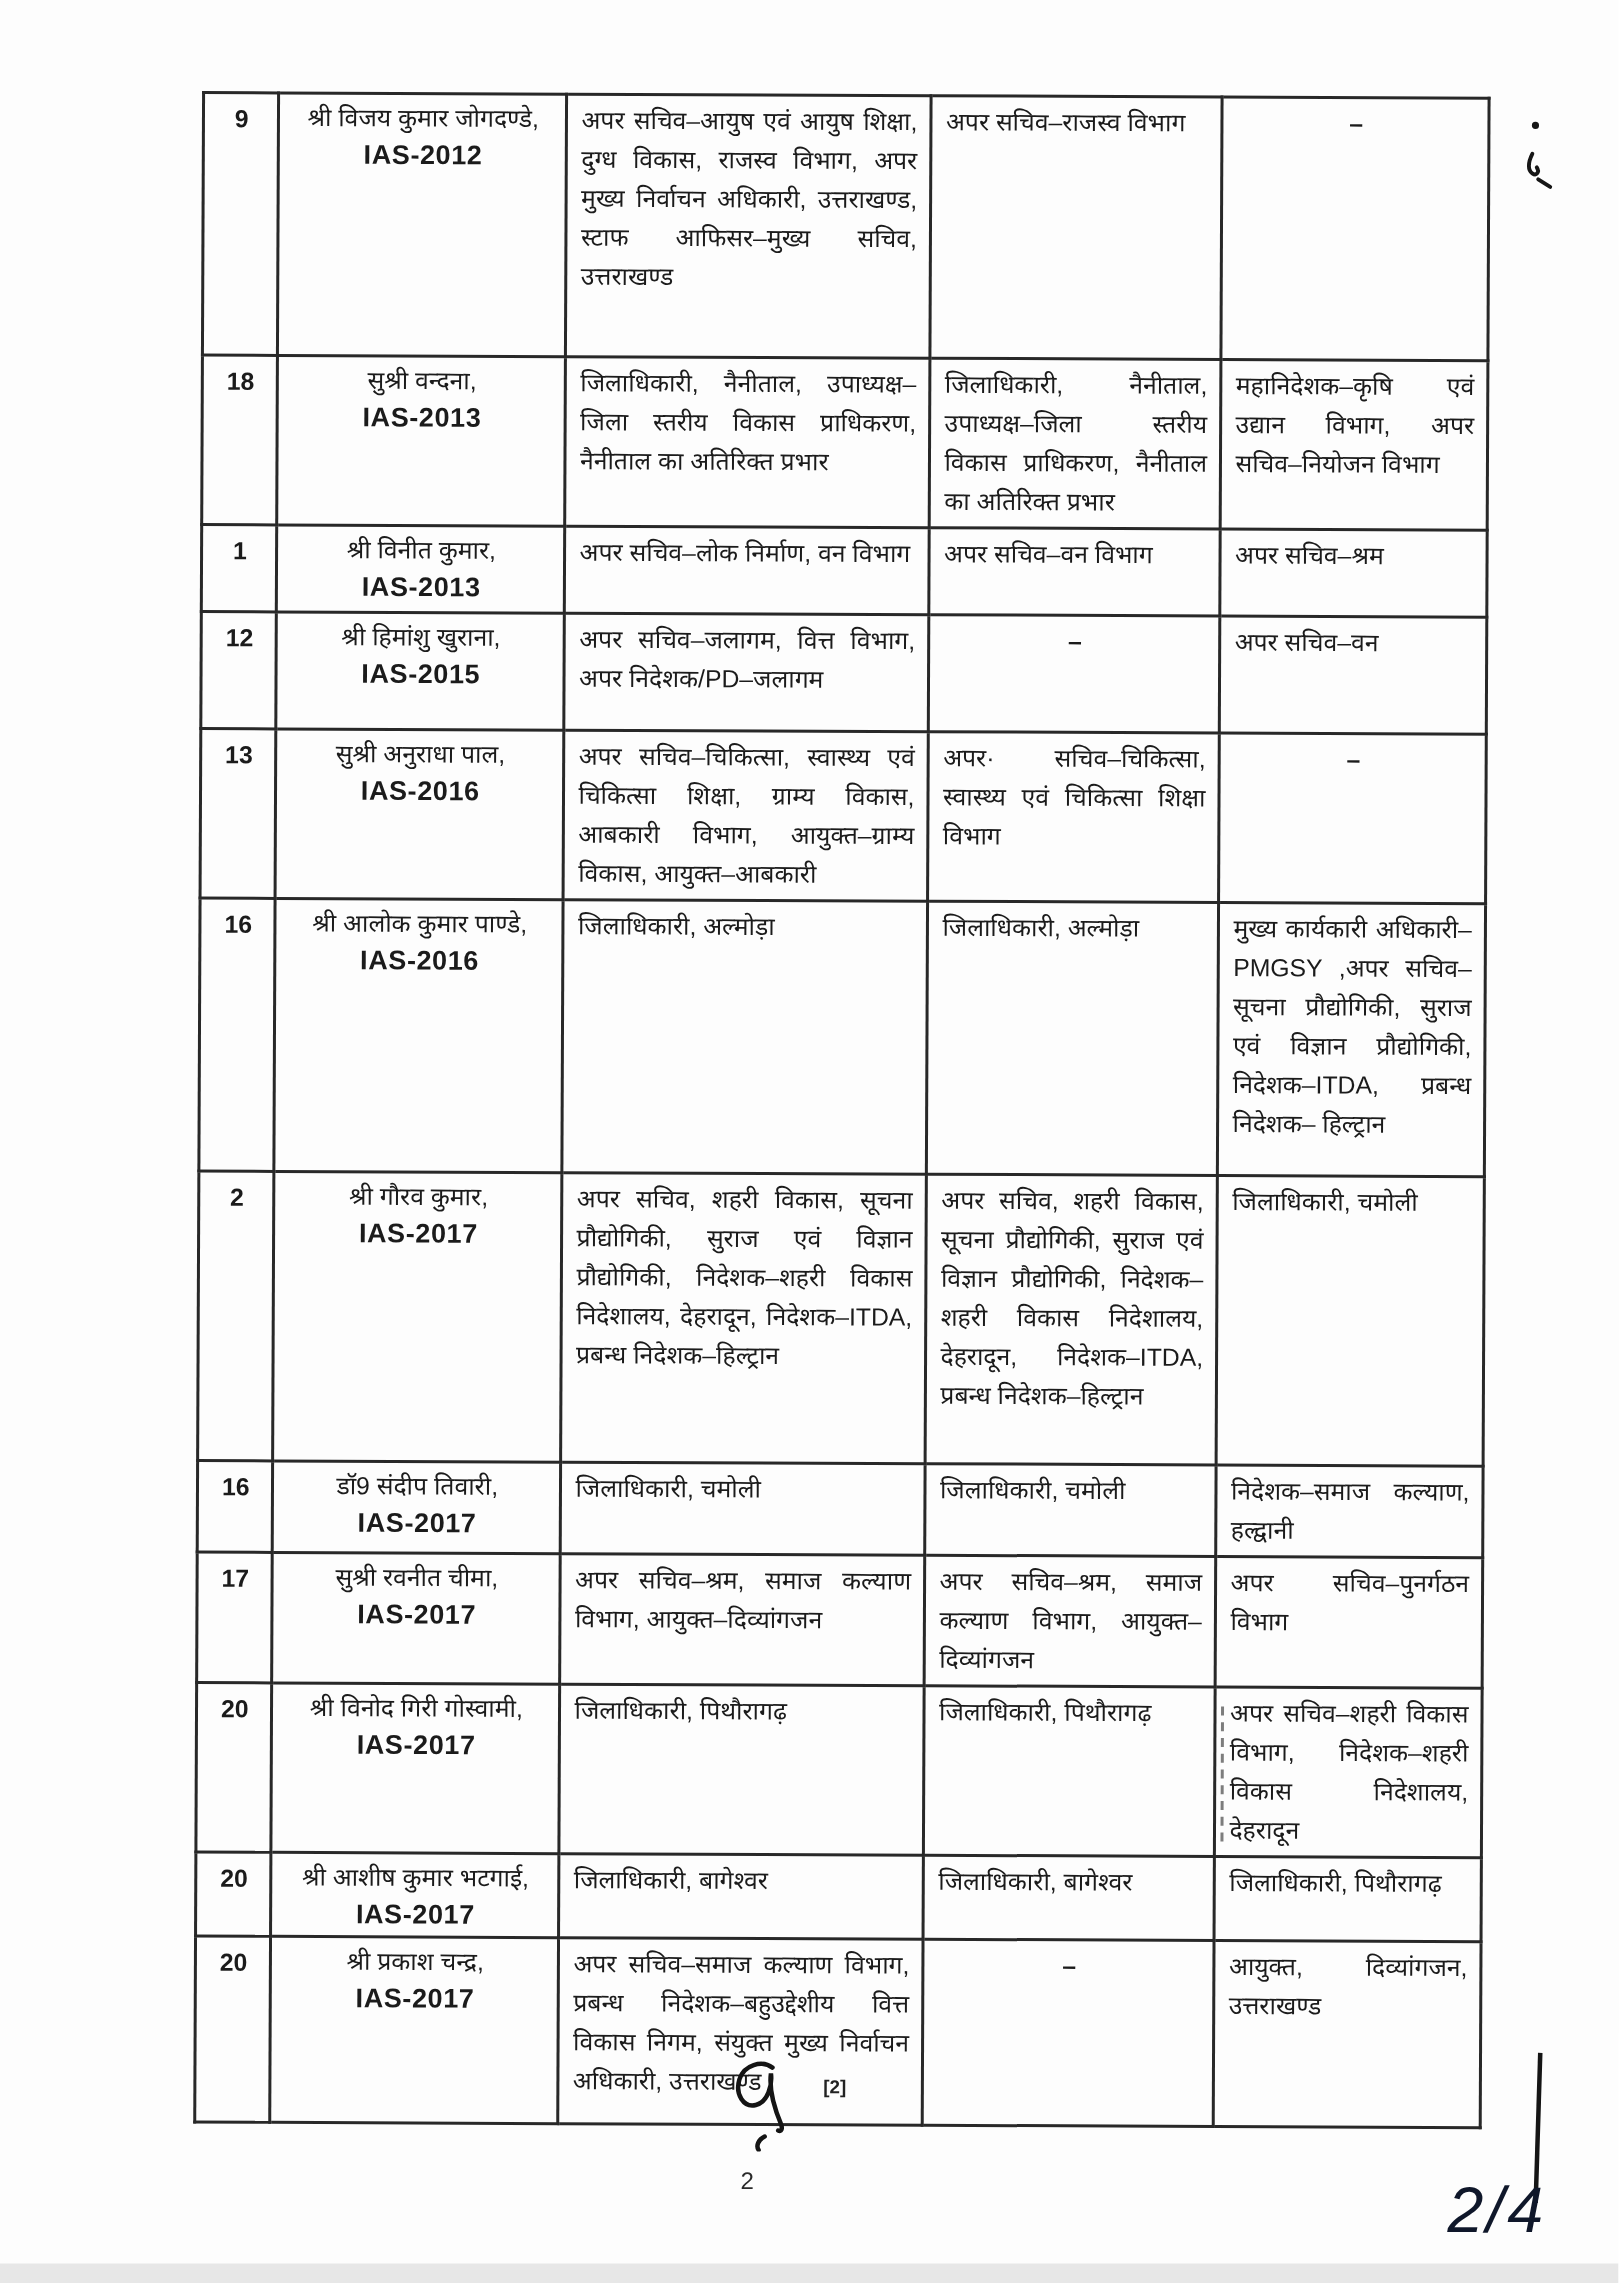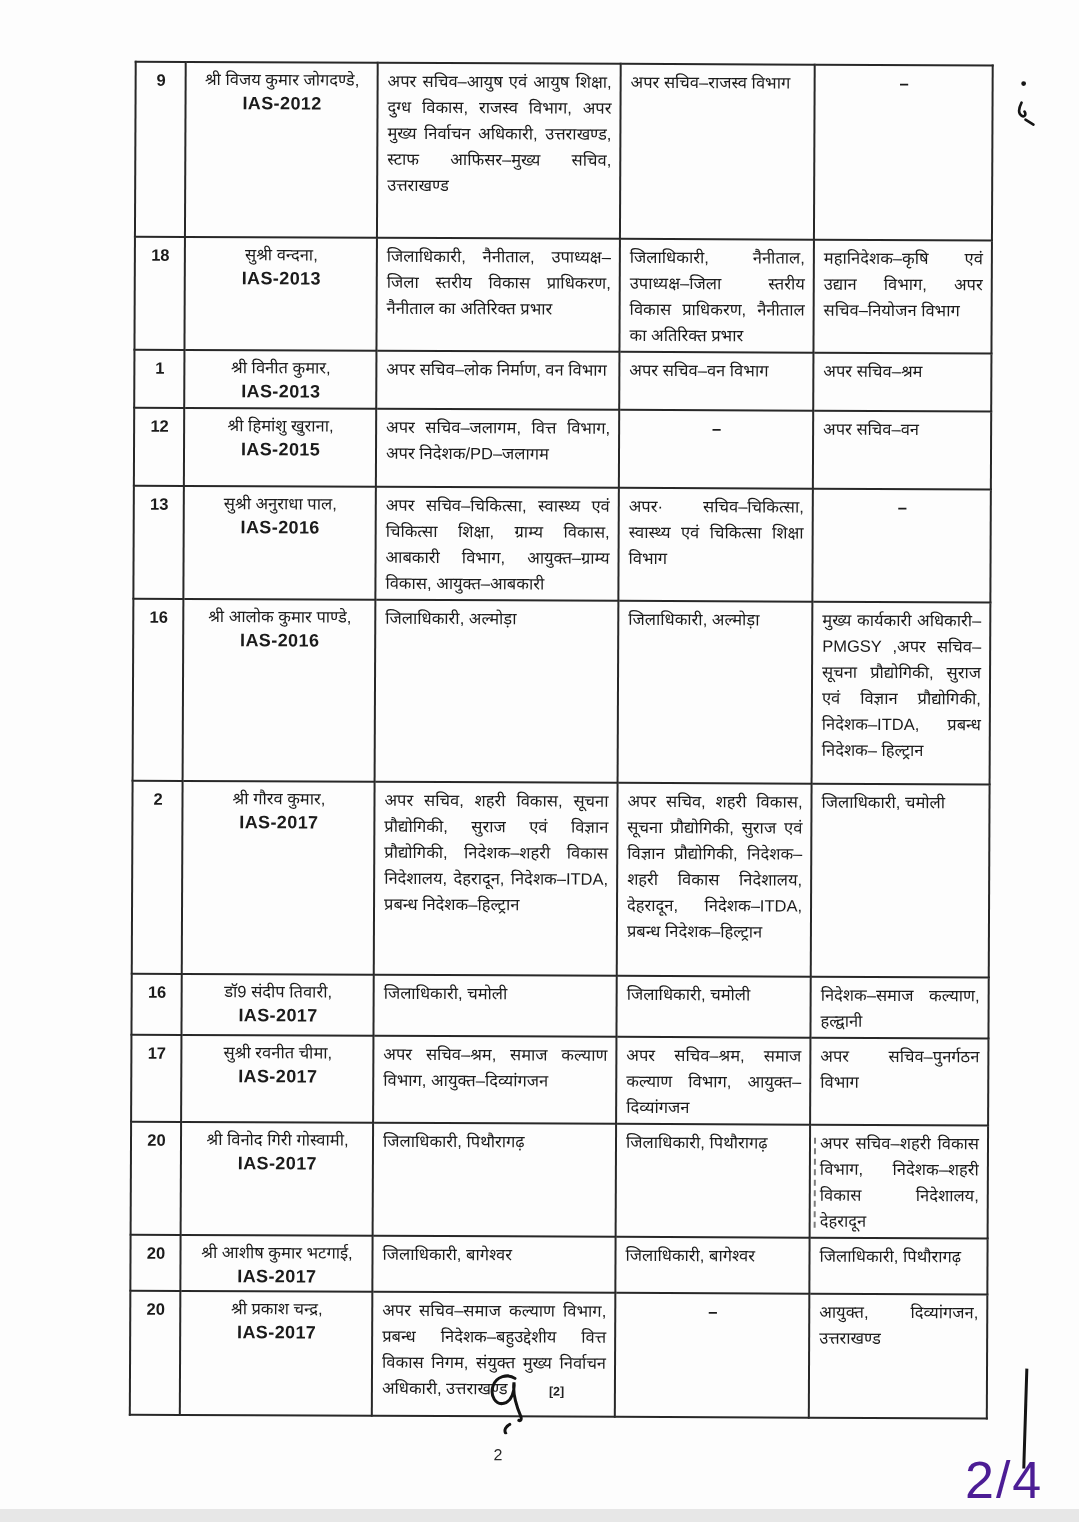--- a/index.html
+++ b/index.html
@@ -30,22 +30,23 @@
   .batch{font-weight:700;font-size:18px;line-height:22px;letter-spacing:.4px;font-family:"Liberation Sans",sans-serif;}
   td.c-txt{text-align:justify;text-justify:inter-word;}
   td.dash{text-align:center;font-weight:700;}
 
   
   .sig{position:absolute;left:492px;top:1372px;width:50px;height:62px;}
   .note{position:absolute;left:553px;top:1384px;font-size:12.5px;font-weight:700;color:#222;}
   .pageno{position:absolute;left:498px;top:1446px;font-size:16px;color:#2a2a2a;}
   .pager{
     position:absolute;left:965px;top:1450px;
-    font-size:52px;color:#4c1d95;letter-spacing:2px;
+    font-size:43px;color:#0f172a;letter-spacing:2px;
     font-family:"Liberation Sans",sans-serif;
+    font-style:italic;
   }
 
   
   .ink-mark{position:absolute;left:1006px;top:76px;width:36px;height:62px;}
   .v-artifact{position:absolute;left:1028px;top:1366px;width:3px;height:100px;background:#151515;transform:rotate(1.5deg);}
   .dash-artifact{position:absolute;left:817px;top:1136px;height:90px;width:0;border-left:2px dashed #3a3a3a;opacity:.65;}
   .bottom-strip{position:absolute;left:0;top:1509px;width:1079px;height:13px;background:#e7e7e7;}
 </style>
 </head>
 <body>

